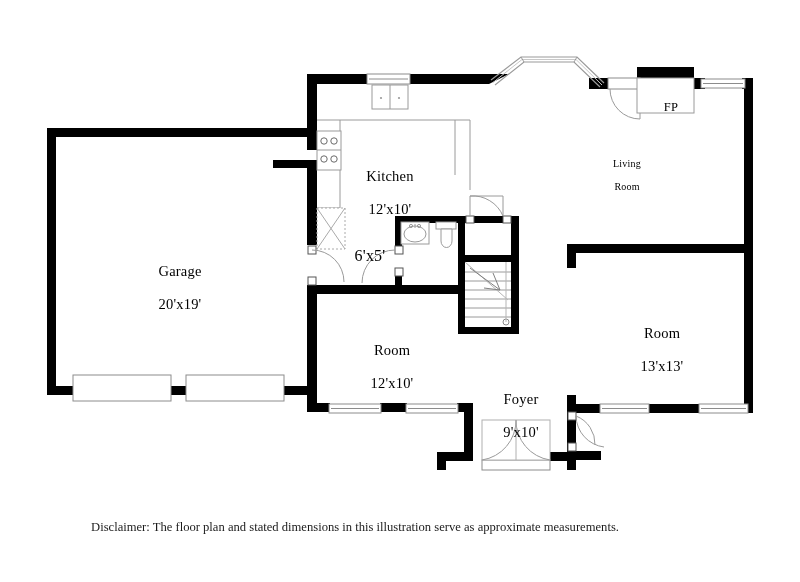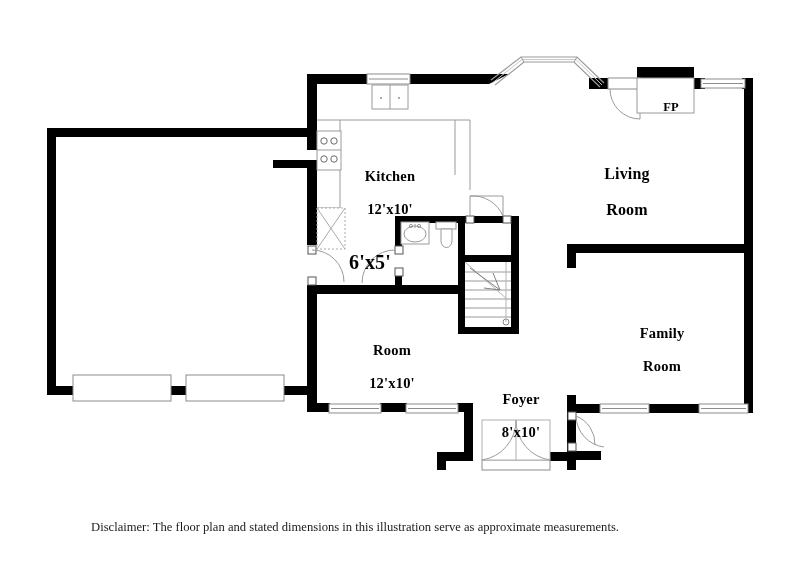--- a/index.html
+++ b/index.html
@@ -26,32 +26,32 @@
     left: 0;
     top: 0;
     width: 800px;
     height: 582px;
     display: block;
   }
   .room-label {
     position: absolute;
     text-align: center;
     font-family: "Liberation Serif", serif;
-    font-weight: bold;
+    font-weight: normal;
     color: #000000;
     line-height: 1.12;
     white-space: pre-line;
     letter-spacing: 0.2px;
   }
   .room-label .nm { display: block; }
   .room-label .dm { display: block; }
   #label-garage   { left: 110px; top: 247px; width: 140px; font-size: 14.5px; }
   #label-kitchen  { left: 320px; top: 152px; width: 140px; font-size: 14.5px; }
-  #label-bath     { left: 310px; top: 229px; width: 120px; font-size: 20px; }
-  #label-living   { left: 557px; top: 147px; width: 140px; font-size: 16px; }
+  #label-bath     { left: 310px; top: 229px; width: 120px; font-size: 16px; }
+  #label-living   { left: 557px; top: 147px; width: 140px; font-size: 10px; }
   #label-family   { left: 592px; top: 309px; width: 140px; font-size: 14.5px; }
   #label-dining   { left: 327px; top: 326px; width: 130px; font-size: 14.5px; }
   #label-foyer    { left: 463px; top: 375px; width: 116px; font-size: 14.5px; text-align: center; }
   #label-fp       { left: 641px; top: 86px;  width: 60px;  font-size: 12.5px; }
 
   #disclaimer {
     position: absolute;
     left: 0;
     top: 519px;
     width: 710px;
@@ -325,48 +325,52 @@
     <g fill="#000000">
       <rect x="464" y="403" width="9" height="20"></rect>
     </g>
 
     <g fill="#000000">
       <rect x="47" y="386" width="10" height="9"></rect>
     </g>
 
   </svg>
 
+  <div class="room-label" id="label-garage">
+    <span class="nm">Garage</span>
+    <span class="dm">20'x19'</span>
+  </div>
 
   <div class="room-label" id="label-kitchen">
     <span class="nm">Kitchen</span>
     <span class="dm">12'x10'</span>
   </div>
 
   <div class="room-label" id="label-bath">
     <span class="dm">6'x5'</span>
   </div>
 
   <div class="room-label" id="label-living">
     <span class="nm">Living</span>
     <span class="nm">Room</span>
   </div>
 
   <div class="room-label" id="label-family">
-    <span class="nm">Family</span>
     <span class="nm">Room</span>
+    <span class="dm">13'x13'</span>
   </div>
 
   <div class="room-label" id="label-dining">
     <span class="nm">Room</span>
     <span class="dm">12'x10'</span>
   </div>
 
   <div class="room-label" id="label-foyer">
     <span class="nm">Foyer</span>
-    <span class="dm">8'x10'</span>
+    <span class="dm">9'x10'</span>
   </div>
 
   <div class="room-label" id="label-fp">
     <span class="nm">FP</span>
   </div>
 
   <div id="disclaimer">
     <span class="dl-line">Disclaimer: The floor plan and stated dimensions in this illustration serve as approximate measurements.</span>
   </div>
 

